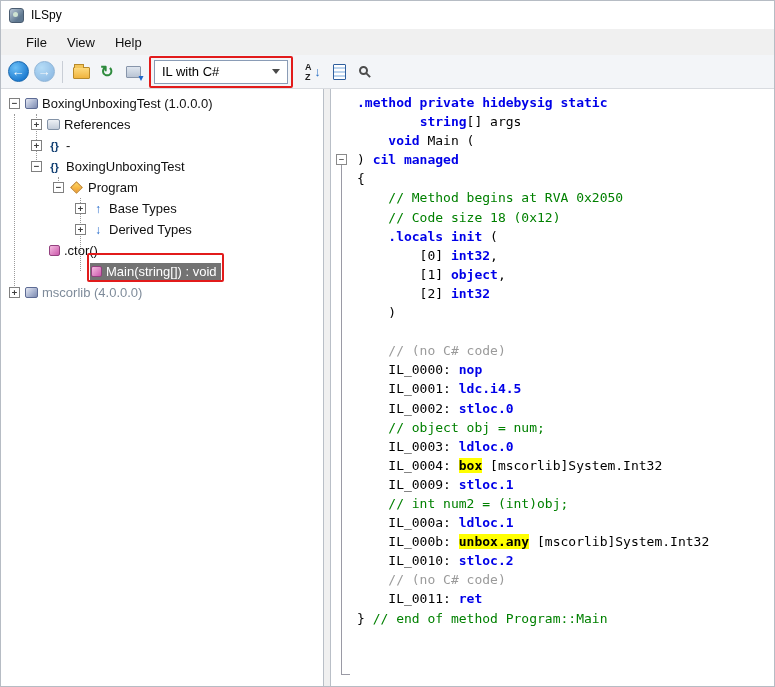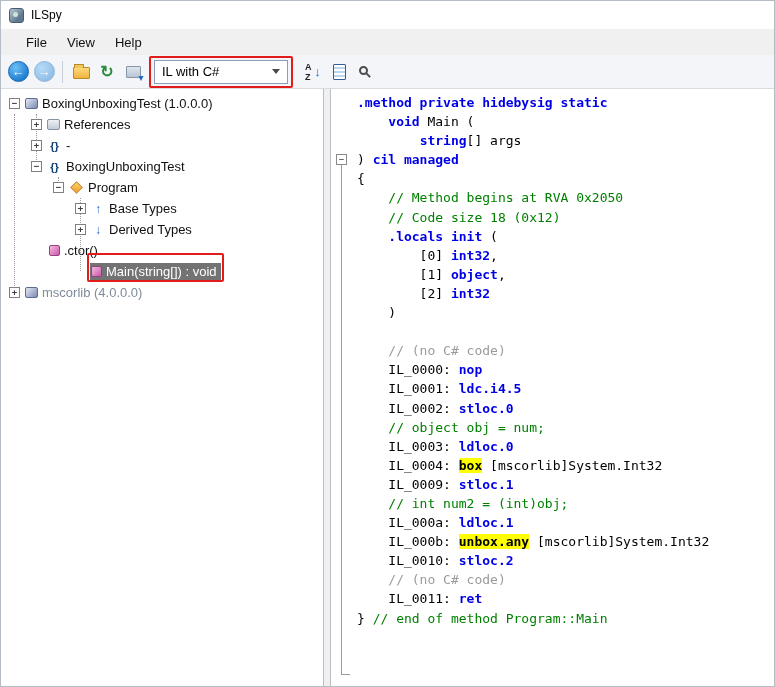--- a/index.html
+++ b/index.html
@@ -213,22 +213,22 @@
         </div>
       </div>
 
     <div class="splitter"></div>
 
     <div class="code-pane">
       <div class="fold-box">−</div>
       <div class="fold-line"></div>
       <div>
           <div class="code-line"><span class="kw">.method private hidebysig static</span></div>
+          <div class="code-line"><span class="pl">        </span><span class="kw">string</span><span class="pl">[] args</span></div>
           <div class="code-line"><span class="kw">    void</span><span class="pl"> Main (</span></div>
-          <div class="code-line"><span class="pl">        </span><span class="kw">string</span><span class="pl">[] args</span></div>
           <div class="code-line"><span class="pl">) </span><span class="kw">cil managed</span></div>
           <div class="code-line"><span class="pl">{</span></div>
           <div class="code-line"><span class="cm">    // Method begins at RVA 0x2050</span></div>
           <div class="code-line"><span class="cm">    // Code size 18 (0x12)</span></div>
           <div class="code-line"><span class="kw">    .locals init</span><span class="pl"> (</span></div>
           <div class="code-line"><span class="pl">        [0] </span><span class="kw">int32</span><span class="pl">,</span></div>
           <div class="code-line"><span class="pl">        [1] </span><span class="kw">object</span><span class="pl">,</span></div>
           <div class="code-line"><span class="pl">        [2] </span><span class="kw">int32</span></div>
           <div class="code-line"><span class="pl">    )</span></div>
           <div class="code-line">&nbsp;</div>

